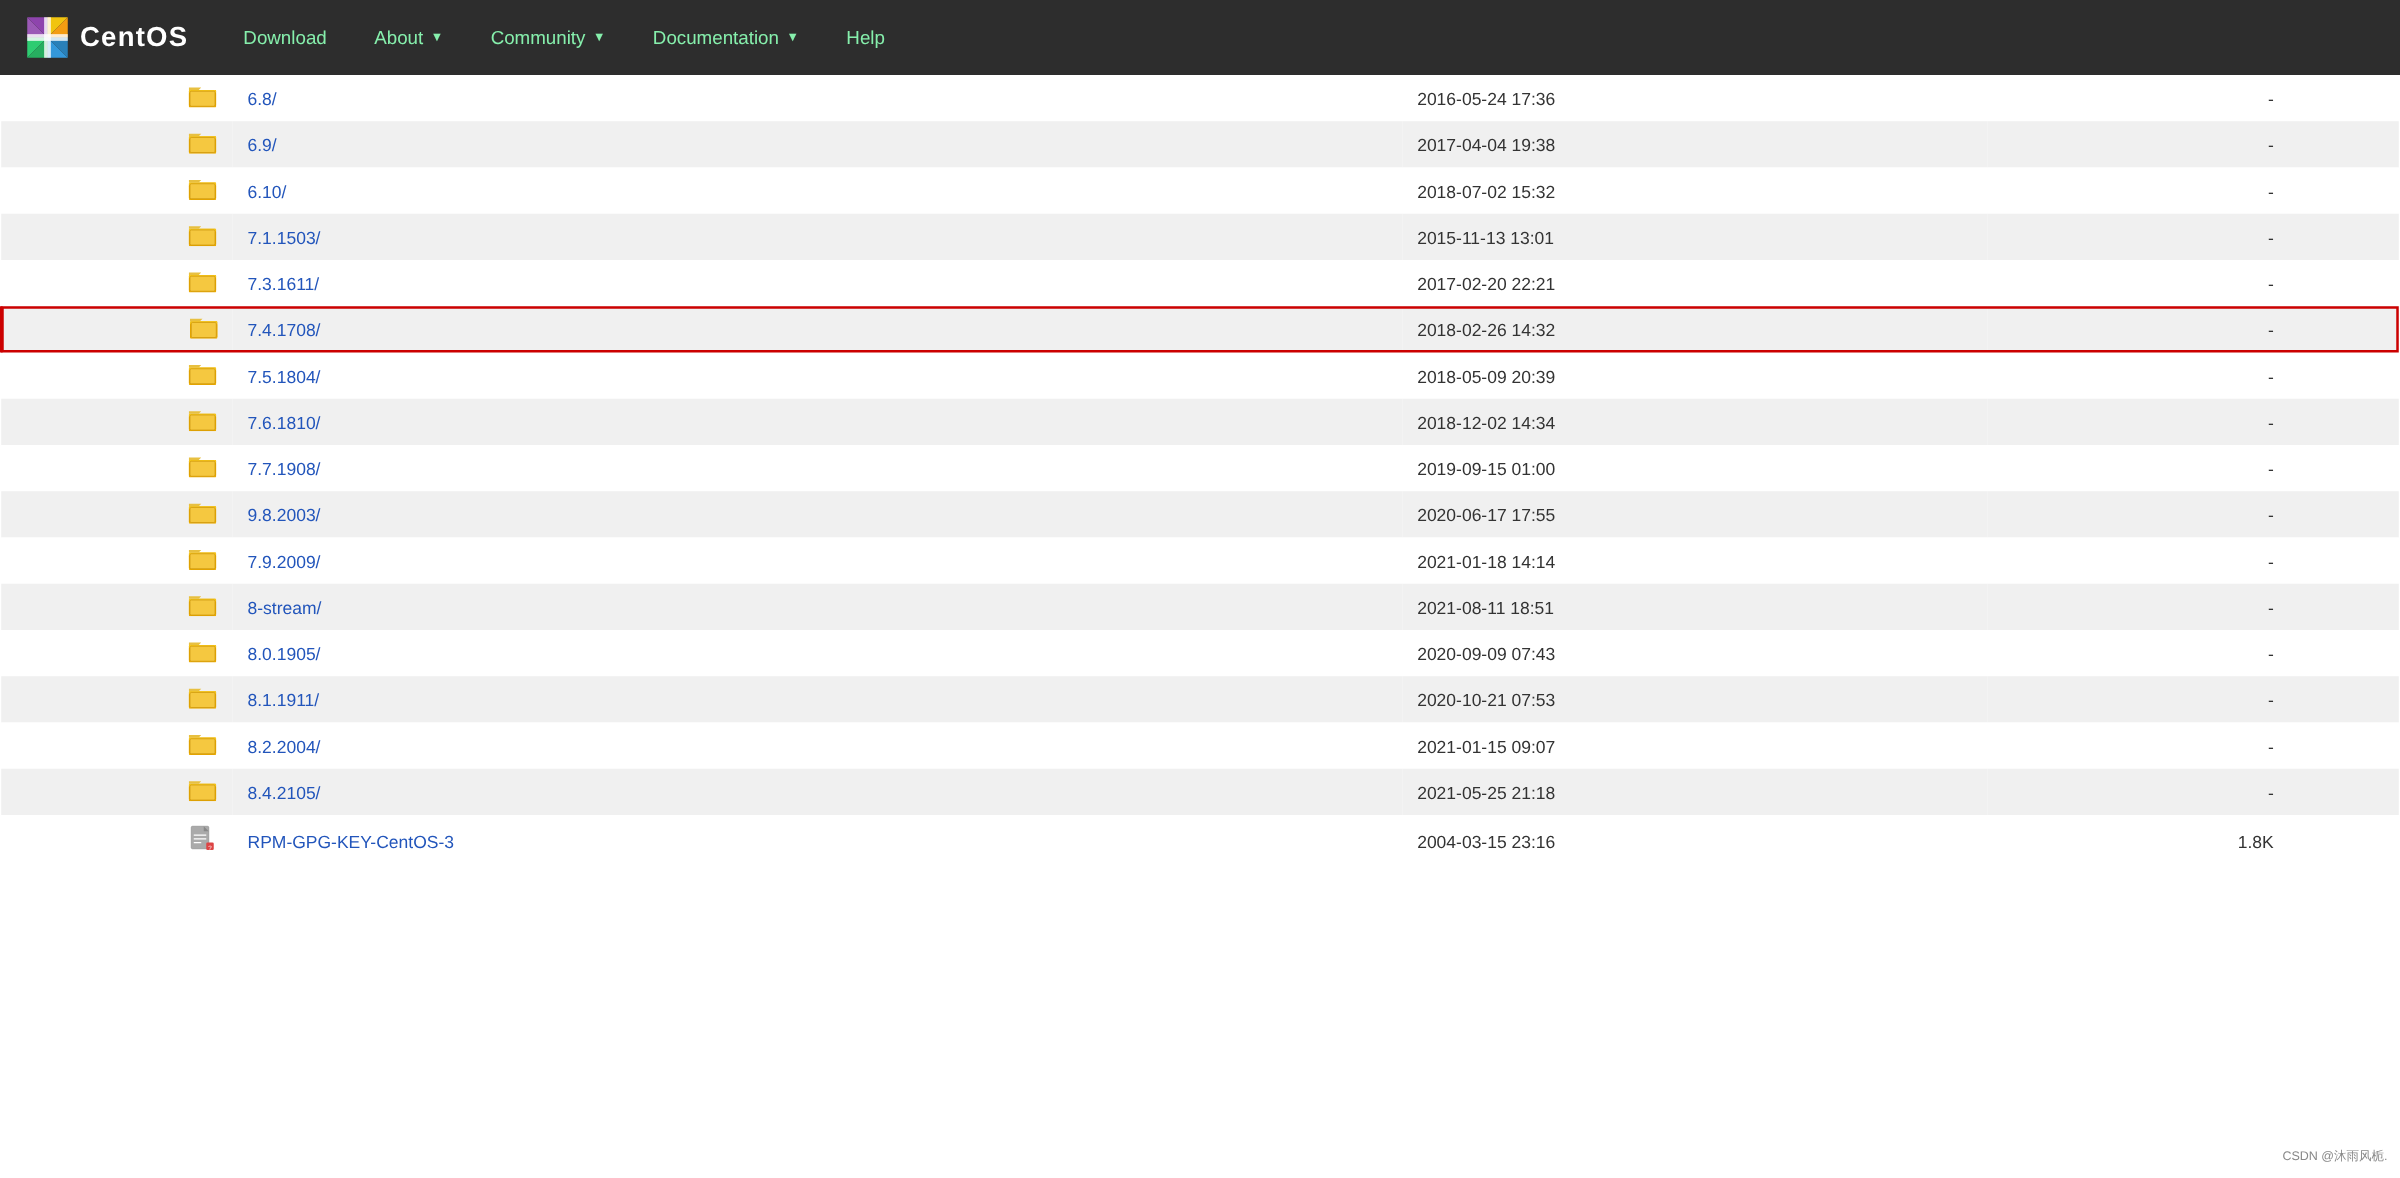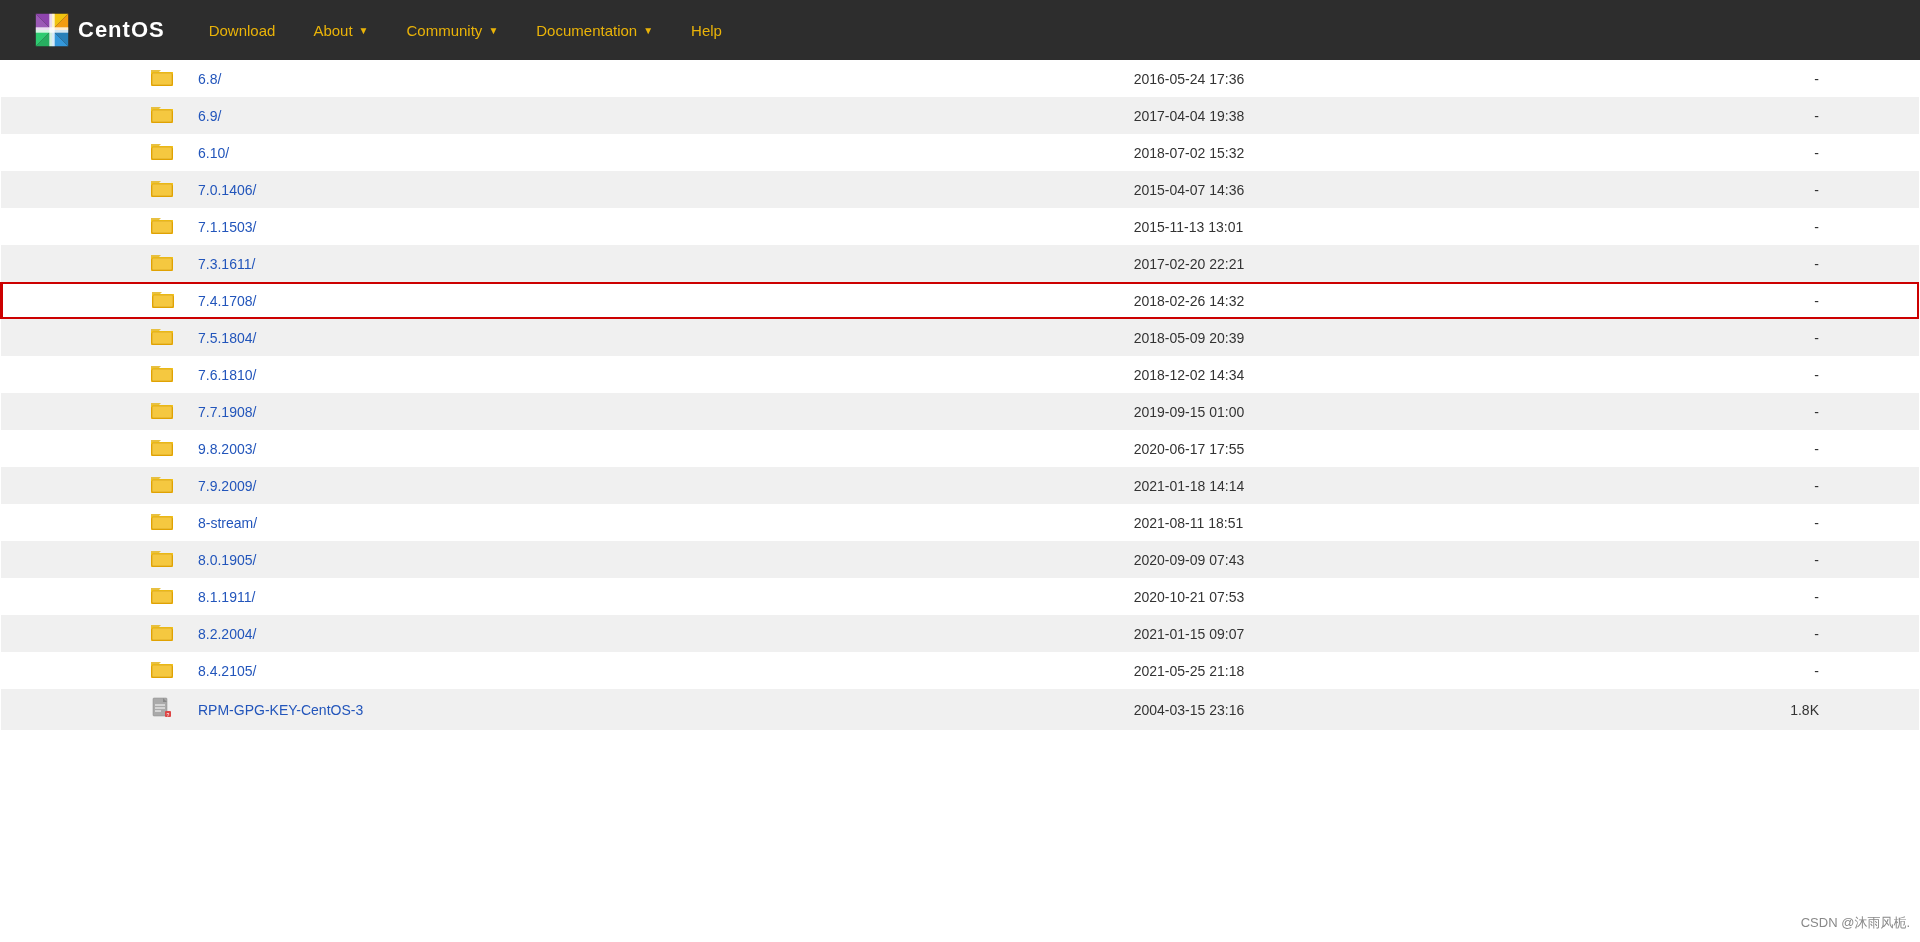--- a/index.html
+++ b/index.html
@@ -14,21 +14,21 @@
       min-height: 942px;
       font-size: 14px;
     }
 
     
     .navbar {
       background: #2d2d2d;
       height: 60px;
       display: flex;
       align-items: center;
-      padding: 0 34px;
+      padding: 0 20px;
       gap: 10px;
     }
 
     .navbar-logo {
       display: flex;
       align-items: center;
       gap: 8px;
       margin-right: 20px;
     }
 
@@ -38,21 +38,21 @@
     }
 
     .centos-text {
       color: #ffffff;
       font-size: 22px;
       font-weight: bold;
       letter-spacing: 1px;
     }
 
     .nav-item {
-      color: #eab308;
+      color: #86efac;
       padding: 8px 14px;
       cursor: pointer;
       font-size: 15px;
       display: flex;
       align-items: center;
       gap: 4px;
       text-decoration: none;
     }
 
     .nav-item .dropdown-arrow {
@@ -127,21 +127,21 @@
     .highlighted-row td:first-child {
       border-left: 2px solid #cc0000;
     }
 
     
     .watermark {
       position: fixed;
       bottom: 10px;
       right: 10px;
       color: #888;
-      font-size: 13px;
+      font-size: 10px;
       margin-left: 36px;
     }
   </style>
 </head>
 <body>
 
 <nav class="navbar">
   <div class="navbar-logo">
 
     <svg class="centos-icon" viewBox="0 0 40 40" xmlns="http://www.w3.org/2000/svg">
@@ -241,36 +241,20 @@
         <span>
           <svg viewBox="0 0 22 18" width="22" height="18" xmlns="http://www.w3.org/2000/svg">
             <rect x="0" y="4" width="22" height="14" rx="1" ry="1" fill="#e8a800"></rect>
             <rect x="0" y="4" width="22" height="13" rx="1" ry="1" fill="#f5c518"></rect>
             <rect x="0" y="6" width="22" height="11" rx="1" ry="1" fill="#e8a800"></rect>
             <path d="M0,4 L8,4 L10,2 L0,2 Z" fill="#e8c040"></path>
             <rect x="1" y="5" width="20" height="12" rx="1" fill="#f5c840"></rect>
             <rect x="1" y="5" width="20" height="12" rx="1" fill="none" stroke="#c8900a" stroke-width="0.5"></rect>
           </svg>
         </span></td>
-          <td><a class="dir-link" href="#">7.0.1406/</a></td>
-          <td>2015-04-07 14:36</td>
-          <td>-</td>
-        </tr>
-        <tr>
-          <td>
-        <span>
-          <svg viewBox="0 0 22 18" width="22" height="18" xmlns="http://www.w3.org/2000/svg">
-            <rect x="0" y="4" width="22" height="14" rx="1" ry="1" fill="#e8a800"></rect>
-            <rect x="0" y="4" width="22" height="13" rx="1" ry="1" fill="#f5c518"></rect>
-            <rect x="0" y="6" width="22" height="11" rx="1" ry="1" fill="#e8a800"></rect>
-            <path d="M0,4 L8,4 L10,2 L0,2 Z" fill="#e8c040"></path>
-            <rect x="1" y="5" width="20" height="12" rx="1" fill="#f5c840"></rect>
-            <rect x="1" y="5" width="20" height="12" rx="1" fill="none" stroke="#c8900a" stroke-width="0.5"></rect>
-          </svg>
-        </span></td>
           <td><a class="dir-link" href="#">7.1.1503/</a></td>
           <td>2015-11-13 13:01</td>
           <td>-</td>
         </tr>
         <tr>
           <td>
         <span>
           <svg viewBox="0 0 22 18" width="22" height="18" xmlns="http://www.w3.org/2000/svg">
             <rect x="0" y="4" width="22" height="14" rx="1" ry="1" fill="#e8a800"></rect>
             <rect x="0" y="4" width="22" height="13" rx="1" ry="1" fill="#f5c518"></rect>

